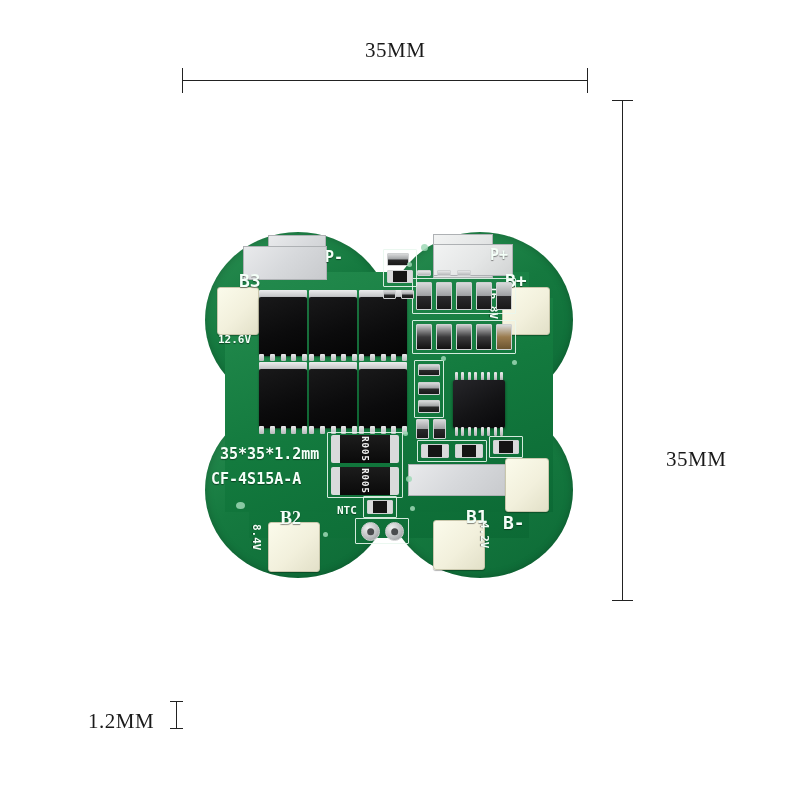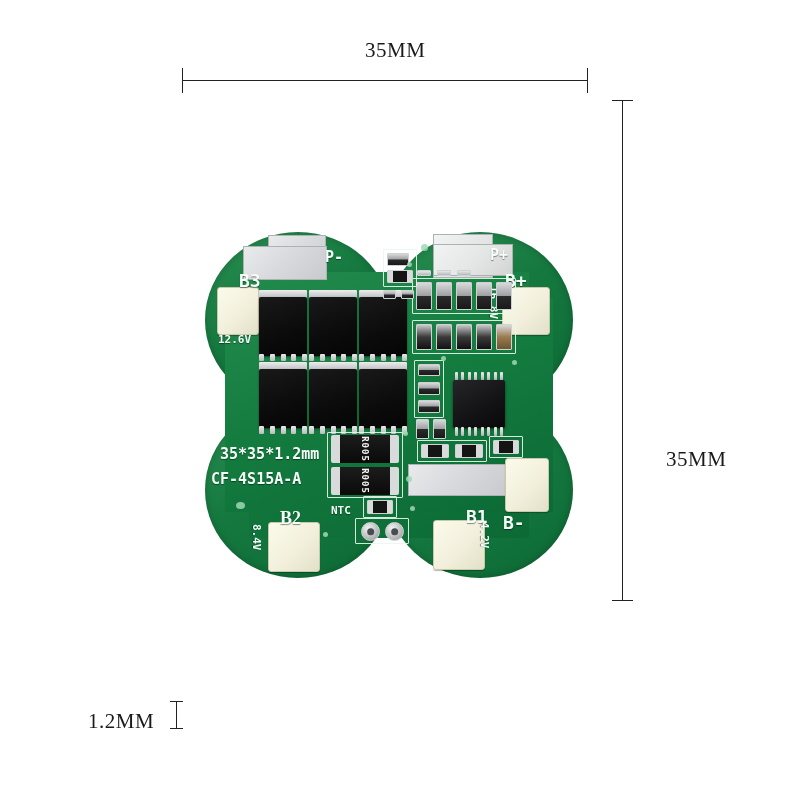--- a/index.html
+++ b/index.html
@@ -211,21 +211,21 @@
     <div class="silk big" style="left:240px;top:276px;margin-left:21px;">B1</div>
     <div class="silk big" style="left:298px;top:282px;">B-</div>
 
     <div class="silk small" style="left:13px;top:102px;">12.6V</div>
     <div class="silk small rot-cw" style="left:294px;top:54px;">16.8V</div>
     <div class="silk small rot-cw" style="left:57px;top:292px;">8.4V</div>
     <div class="silk small rot-cw" style="left:285px;top:290px;">4.2V</div>
 
     <div class="silk mid" style="left:15px;top:215px;">35*35*1.2mm</div>
     <div class="silk mid" style="left:6px;top:240px;">CF-4S15A-A</div>
-    <div class="silk small" style="left:118px;top:273px;padding-left:8px;">NTC</div>
+    <div class="silk small" style="left:124px;top:273px;padding-left:8px;">NTC</div>
 
     <div>
       <div class="padbar" style="left:54px;top:58px;width:48px;height:8px;"></div>
       <div class="mosfet" style="left:54px;top:65px;width:48px;height:59px;"></div>
       <div class="leadrow" style="left:54px;top:122px;width:48px;height:7px;">
         <i class="lead"></i>
           <i class="lead"></i>
           <i class="lead"></i>
           <i class="lead"></i>
           <i class="lead"></i>

